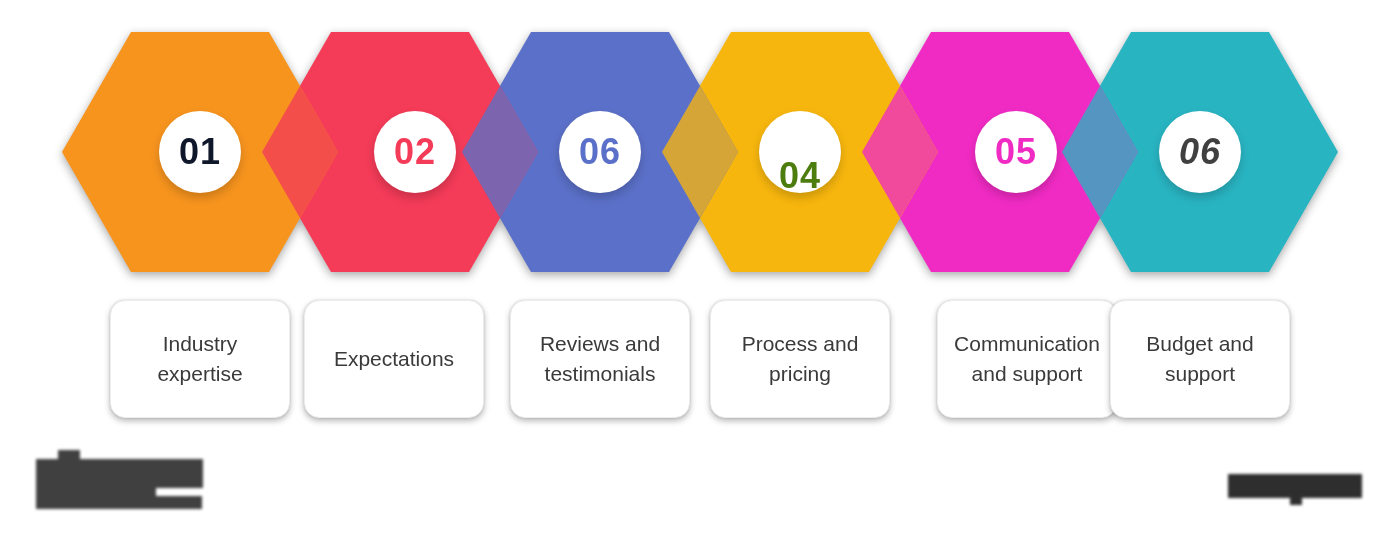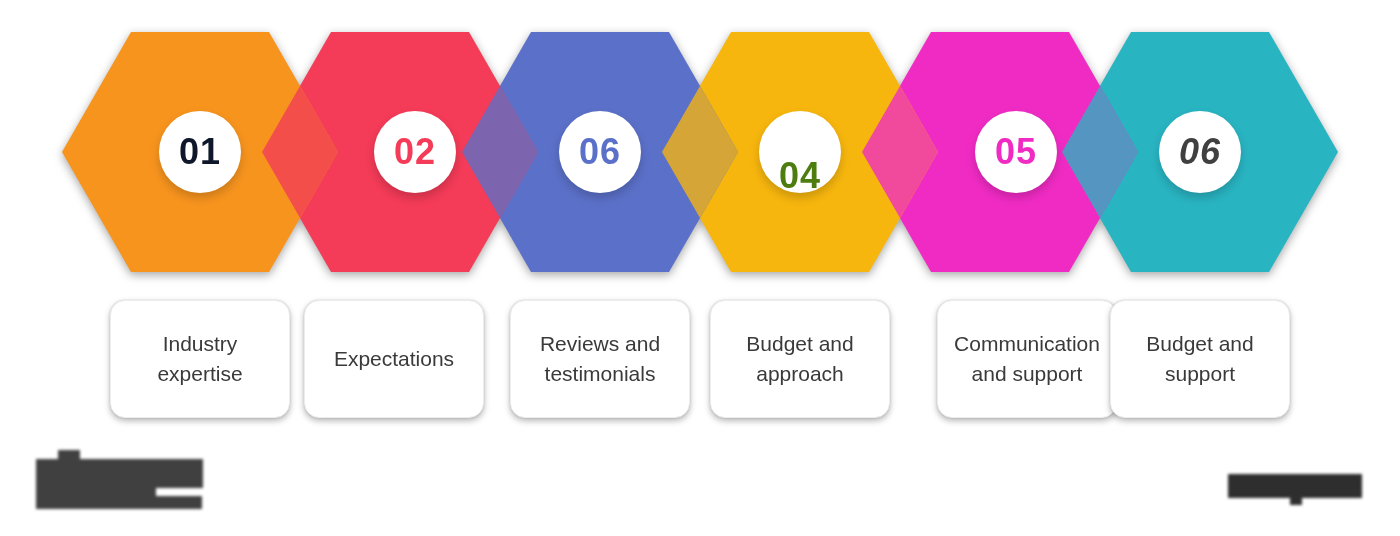--- a/index.html
+++ b/index.html
@@ -108,21 +108,21 @@
 
   <div class="card" style="left: 304px;">
     <span class="card-label">Expectations</span>
   </div>
 
   <div class="card" style="left: 510px; align-items: center;">
     <span class="card-label">Reviews and testimonials</span>
   </div>
 
   <div class="card" style="left: 710px;">
-    <span class="card-label">Budget and approach</span>
+    <span class="card-label">Process and pricing</span>
   </div>
 
   <div class="card" style="left: 937px;">
     <span class="card-label">Communication and support</span>
   </div>
 
   <div class="card" style="left: 1110px;">
     <span class="card-label">Budget and support</span>
   </div>
 </div>

